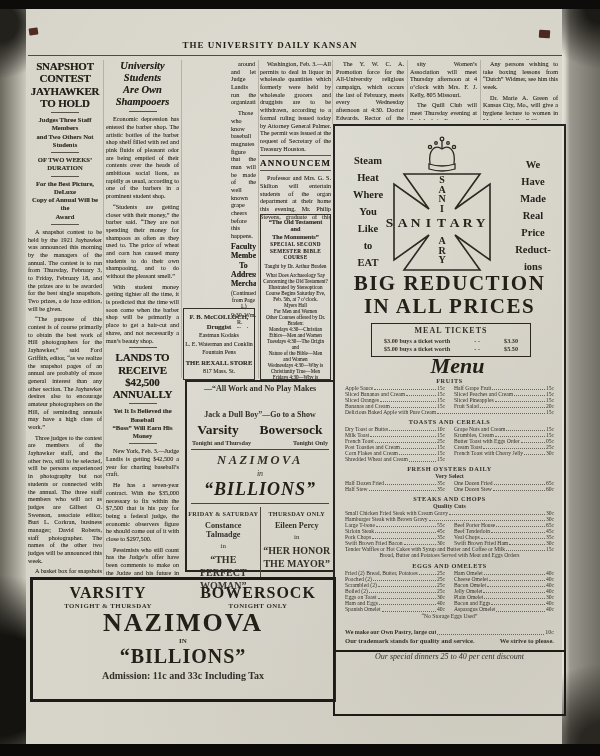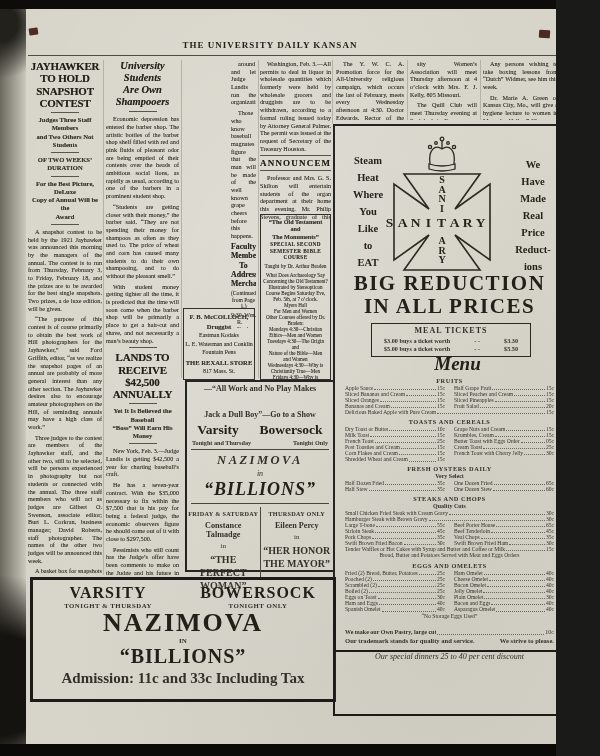--- a/index.html
+++ b/index.html
@@ -1,16 +1,16 @@
 <!DOCTYPE html>
 <html><head>
 <meta charset="utf-8">
 <style>
   html,body{margin:0;padding:0;background:#1a1a18;}
-  #page{position:relative;width:556px;height:756px;overflow:hidden;
+  #page{position:relative;width:600px;height:756px;overflow:hidden;
     background:
       radial-gradient(ellipse at 45% 35%, rgba(255,255,255,.20), transparent 65%),
       radial-gradient(ellipse at 80% 80%, rgba(120,115,100,.12), transparent 60%),
       #d7d4c9;
     font-family:"Liberation Serif","DejaVu Serif",serif;color:#33302a;}
   
   .band-top{position:absolute;left:0;top:0;width:600px;height:9px;background:#0d0c0a;}
   .band-bottom{position:absolute;left:0;top:744px;width:600px;height:12px;background:#0b0a08;}
   .gutter-left{position:absolute;left:0;top:9px;width:26px;height:735px;
     background:
@@ -72,21 +72,21 @@
   .san-v span{display:block;height:9.5px;line-height:9.5px;font-weight:bold;font-size:10px;color:#26231d;}
   .san-v-top{top:49px;}
   .san-v-bot{top:110px;}
   .bigred{position:absolute;left:0;right:0;top:146px;text-align:center;font-weight:bold;
     font-size:21px;line-height:1.08;letter-spacing:1.5px;color:#23201a;}
   .mealbox{position:absolute;left:36px;top:197px;width:134px;border:1.5px solid #2a2722;padding:2px 12px 3px;}
   .mealbox .mt-title{font-weight:bold;font-size:8px;letter-spacing:1px;text-align:center;margin-bottom:1.5px;}
   .mtrow{display:flex;justify-content:space-between;font-weight:bold;font-size:6.2px;line-height:1.35;}
   .mtrow .dsh{flex:1;text-align:center;}
   .menu-title{position:absolute;left:0;right:0;top:227px;text-align:center;
-    font-style:italic;font-weight:bold;font-size:19px;color:#23201a;padding-left:16px;}
+    font-style:italic;font-weight:bold;font-size:22px;color:#23201a;padding-left:16px;}
   .menu{position:absolute;left:10px;right:10px;top:251px;bottom:27px;overflow:hidden;}
   .msec{margin-bottom:2.5px;}
   .msec-title{font-weight:bold;font-size:6.3px;letter-spacing:.6px;text-align:center;line-height:8px;}
   .msec-sub{font-weight:bold;font-size:6px;text-align:center;line-height:7px;}
   .he:empty{display:none;}
   .mcols{display:flex;gap:9px;}
   .mcols > div{flex:1;min-width:0;}
   .mrow{display:flex;align-items:flex-end;font-size:5.6px;line-height:6.1px;}
   .mrow .mn{white-space:nowrap;overflow:hidden;}
   .mrow .lead{flex:1;border-bottom:1px dotted #6b665a;margin:0 1px 1px;min-width:3px;}
@@ -114,21 +114,21 @@
   
   .bottom-ad{position:absolute;left:30px;top:577px;width:300px;height:119px;border:3px solid #1d1b17;
     text-align:center;background:rgba(255,255,255,.04);}
   .bottom-ad .venues{display:flex;margin-top:4px;}
   .bottom-ad .venues>div{flex:1;}
   .bottom-ad .vname{font-weight:bold;font-size:16px;letter-spacing:1px;color:#23201a;}
   .bottom-ad .vsub{font-weight:bold;font-size:6.8px;letter-spacing:.5px;}
   .bottom-ad .star{font-weight:bold;font-size:26px;letter-spacing:2px;line-height:1.05;color:#23201a;}
   .bottom-ad .inw{font-weight:bold;font-size:7px;margin-top:1px;}
   .bottom-ad .film{font-weight:bold;font-size:20px;letter-spacing:1px;line-height:1.1;color:#23201a;}
-  .bottom-ad .adm{font-weight:bold;font-size:15px;margin-top:3px;}
+  .bottom-ad .adm{font-weight:bold;font-size:10px;margin-top:3px;}
   
   .victory{position:absolute;left:333px;top:650px;width:229px;height:62px;border:2.5px solid #1d1b17;
     text-align:center;background:rgba(255,255,255,.05);}
   .victory .vt{font-style:italic;font-weight:bold;font-size:27px;line-height:1.25;color:#23201a;}
   .victory .vs{font-style:italic;font-size:8px;margin-top:0px;}
 </style>
 </head>
 <body>
 
 <div id="page">
@@ -144,22 +144,22 @@
   <div class="masthead-rule"></div>
 
   <div class="colrule" style="left:103px;top:60px;height:515px;"></div>
   <div class="colrule" style="left:181px;top:60px;height:318px;"></div>
   <div class="colrule" style="left:258px;top:60px;height:318px;"></div>
   <div class="colrule" style="left:332px;top:60px;height:64px;"></div>
   <div class="colrule" style="left:407px;top:60px;height:60px;"></div>
   <div class="colrule" style="left:480px;top:60px;height:60px;"></div>
 
   <div class="col" style="left:28px;top:60px;width:74px;height:515px;">
+    <div class="hl1">SNAPSHOT CONTEST</div>
     <div class="hl1">JAYHAWKER TO HOLD</div>
-    <div class="hl1">SNAPSHOT CONTEST</div>
     <div class="sep"></div>
     <div class="deck">Judges Three Staff Members</div>
     <div class="deck">and Two Others Not</div>
     <div class="deck">Students</div>
     <div class="sep"></div>
     <div class="deck">OF TWO WEEKS’ DURATION</div>
     <div class="sep"></div>
     <div class="deck">For the Best Picture, DeLuxe</div>
     <div class="deck">Copy of Annual Will be the</div>
     <div class="deck">Award</div>

